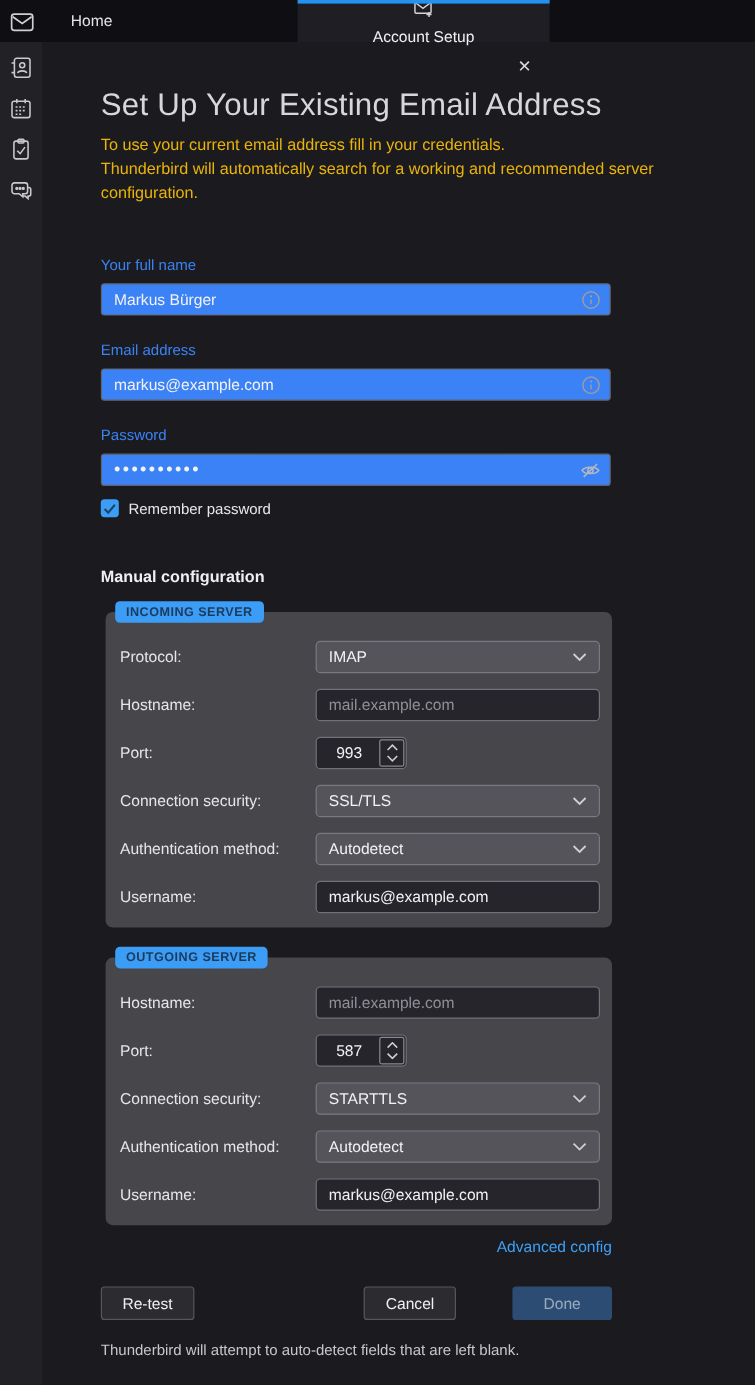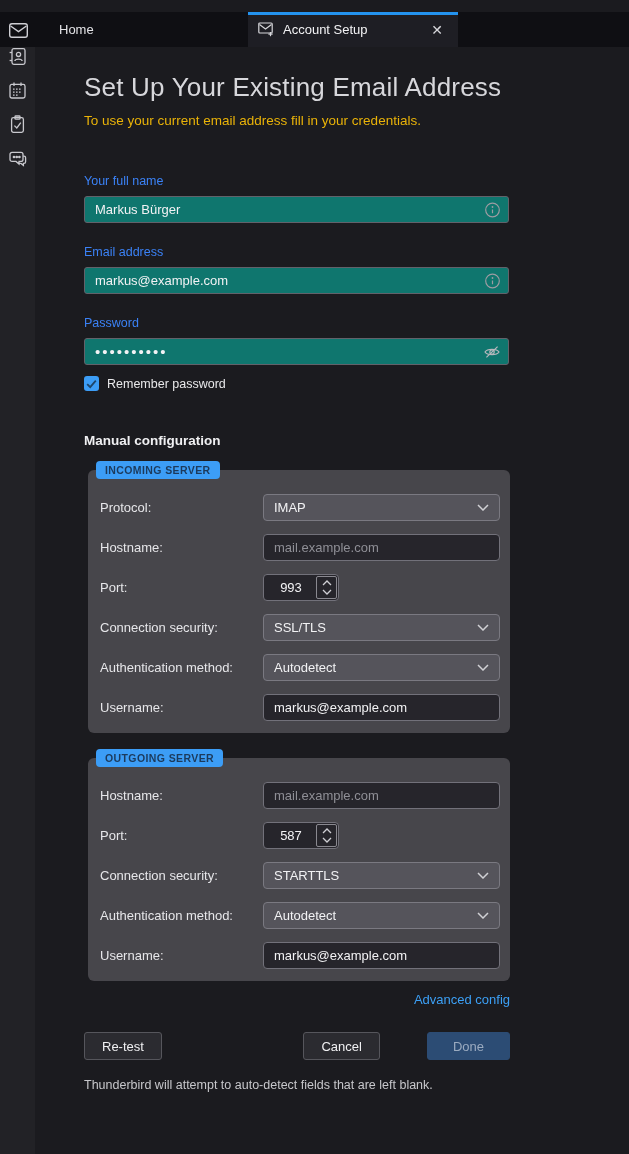--- a/index.html
+++ b/index.html
@@ -4,42 +4,42 @@
 <style>
   * { margin:0; padding:0; box-sizing:border-box; }
   html,body { width:629px; height:1154px; }
   body {
     position:relative; overflow:hidden;
     background:#1b1b1f;
     font-family:"Liberation Sans", sans-serif;
     color:#e8e8ea;
   }
   
-  .topbar { position:absolute; left:0; top:12px; width:629px; height:35px; background:#0f0f13; z-index:3; }
+  .topbar { position:absolute; left:0; top:0; width:629px; height:35px; background:#0f0f13; z-index:3; }
   .space-mail { position:absolute; left:7px; top:7px; width:22px; height:22px; display:flex; align-items:center; justify-content:center; }
   .tab-home { position:absolute; left:35px; top:0; width:213px; height:35px; display:flex; align-items:center; padding-left:24px; font-size:13px; color:#e4e4e7; }
-  .tab-active { position:absolute; left:248px; top:0; width:210px; height:35px; background:#1e1e24; display:flex; align-items:center; gap:8px; padding:0 10px; font-size:13px; color:#f2f2f4; }
+  .tab-active { position:absolute; left:248px; top:0; width:210px; height:35px; background:#1e1e24; display:flex; align-items:center; gap:8px; padding:0 10px; font-size:13px; color:#f2f2f4;flex-direction:column; }
   .tab-accent { position:absolute; top:0; left:0; right:0; height:3px; background:#2493ef; }
   .tab-close { margin-left:auto; color:#d8d8dc; font-size:14px; line-height:1; padding:2px 5px; }
   
   .sidebar { position:absolute; left:0; top:35px; width:35px; height:1119px; background:#222226; display:flex; flex-direction:column; align-items:center; padding-top:11px; gap:14px; z-index:2; }
   .side-icon { width:20px; height:20px; display:flex; align-items:center; justify-content:center; }
   
   .content { position:absolute; left:35px; top:35px; width:594px; height:1119px; background:#1b1b1f; padding:36px 20px 0 49px; overflow:hidden; }
   .title { font-size:26px; font-weight:300; color:#d7d7db; line-height:32px; letter-spacing:0.2px; }
   .subtitle { font-size:13.5px; line-height:20px; color:#eab308; }
   .subtitle.first { margin-top:8px; }
   
   .field { width:425px; }
   .field.f1 { margin-top:43px; }
   .field.f2, .field.f3 { margin-top:22px; }
   .field-label { display:block; font-size:12.5px; color:#3b82f6; line-height:15px; margin-bottom:7px; }
   .input-wrap { position:relative; width:425px; }
   .text-input {
-    width:100%; height:27px; background:#0f766e; border:1px solid #62626a; border-radius:3px;
+    width:100%; height:27px; background:#3b82f6; border:1px solid #62626a; border-radius:3px;
     color:#f2f2f4; font-size:13px; padding:0 32px 0 10px; font-family:inherit; outline:none;
   }
   .password-chars { font-size:15px; letter-spacing:2px; }
   .input-icon { position:absolute; right:8px; top:50%; transform:translateY(-50%); display:flex; }
   .checkbox-row { margin-top:11px; display:flex; align-items:center; gap:8px; }
   .checkbox { width:15px; height:15px; border-radius:3px; background:#3c9df6; display:flex; align-items:center; justify-content:center; }
   .checkbox-label { font-size:12.5px; color:#e8e8ea; }
   
   .section-heading { margin-top:42px; font-size:13.5px; font-weight:bold; color:#f0f0f2; line-height:16px; }
   .panel { position:relative; margin-left:4px; width:422px; background:#47464b; border-radius:6px; padding:24px 10px 12px 12px; }
@@ -149,20 +149,21 @@
       <circle cx="6" cy="8" r="0.7" fill="#c9c9ce"></circle>
       <circle cx="8.7" cy="8" r="0.7" fill="#c9c9ce"></circle>
       <circle cx="11.4" cy="8" r="0.7" fill="#c9c9ce"></circle>
     </svg>
   </div>
 </div>
 
 <div class="content">
   <div class="title">Set Up Your Existing Email Address</div>
   <p class="subtitle first">To use your current email address fill in your credentials.</p>
+  <p class="subtitle">Thunderbird will automatically search for a working and recommended server configuration.</p>
 
   <div class="field f1">
     <label class="field-label">Your full name</label>
     <div class="input-wrap">
       <input class="text-input" type="text" value="Markus Bürger" style="">
       <span class="input-icon">
         <svg width="17" height="17" viewBox="0 0 17 17" fill="none" stroke="#9c9ca2" stroke-width="1.2">
           <circle cx="8.5" cy="8.5" r="6.8"></circle>
           <line x1="8.5" y1="8" x2="8.5" y2="11.8"></line>
           <circle cx="8.5" cy="5.5" r="0.9" fill="#9c9ca2" stroke="none"></circle>

